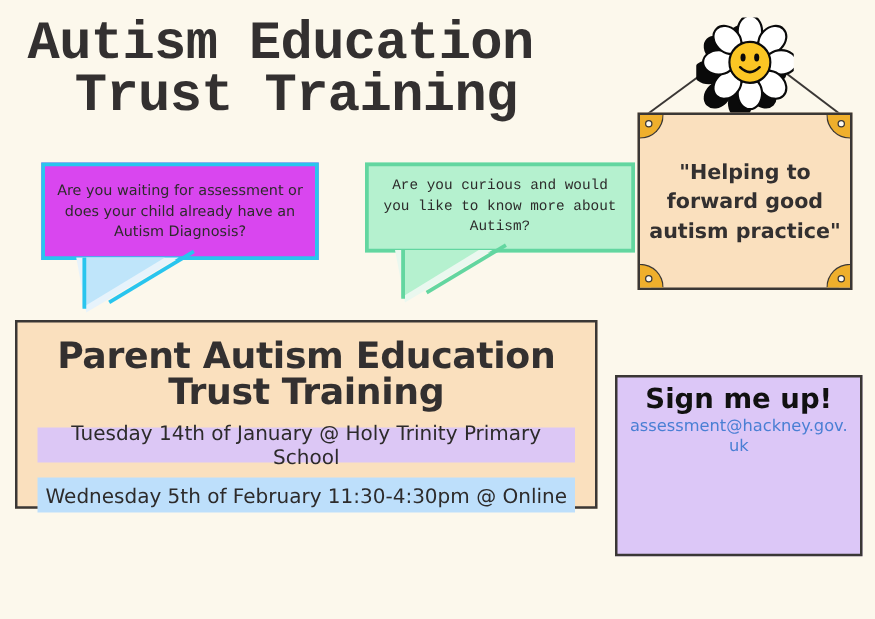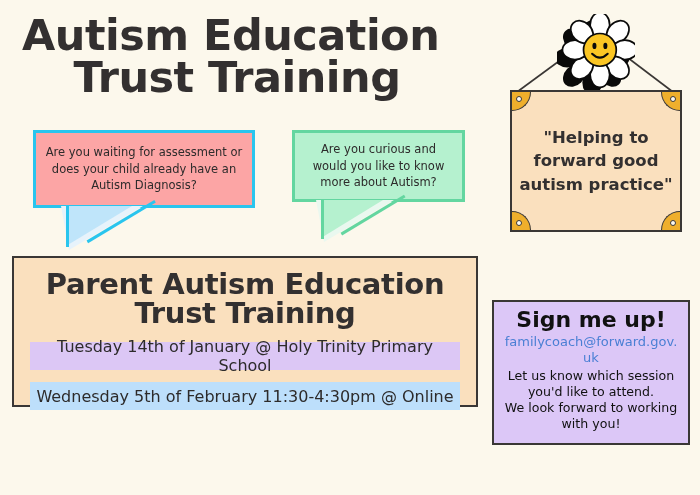--- a/index.html
+++ b/index.html
@@ -19,20 +19,21 @@
   #poster-title {
     position: absolute;
     left: 22px;
     top: 14px;
     width: 470px;
     color: #333030;
     font-weight: bold;
     font-size: 43px;
     line-height: 0.98;
     letter-spacing: -0.5px;
+    font-family: Liberation Mono, monospace;
   }
   #poster-title .tline {
     display: block;
   }
   #poster-title .tline2 {
     text-align: center;
     padding-right: 40px;
   }
 
   
@@ -54,21 +55,21 @@
     padding: 7px 9px 7px 9px;
   }
 
   #bubble-assessment {
     left: 33px;
     top: 130px;
     width: 222px;
   }
   #bubble-assessment .bubble-body {
     height: 78px;
-    background: #fca5a5;
+    background: #d946ef;
     border-color: #29c5ee;
   }
   #bubble-assessment .tail-shadow {
     position: absolute;
     left: 28px;
     top: 76px;
     width: 0; height: 0;
     border-left: 8px solid transparent;
     border-top: 44px solid #e7f3fb;
     border-right: 74px solid transparent;
@@ -97,21 +98,22 @@
     width: 79px;
     height: 3px;
     background: #29c5ee;
     transform-origin: 0 0;
     transform: rotate(-31deg) translate(0, 38px);
   }
 
   #bubble-curious {
     left: 292px;
     top: 130px;
-    width: 173px;
+    width: 216px;
+    font-family: Liberation Mono, monospace;
   }
   #bubble-curious .bubble-body {
     height: 72px;
     background: #b5f1cf;
     border-color: #63d6a0;
   }
   #bubble-curious .tail-shadow {
     position: absolute;
     left: 24px;
     top: 70px;
@@ -380,20 +382,14 @@
     <span class="hline">Trust Training</span>
   </div>
   <div id="session-list">
     <div class="session-row lavender">Tuesday 14th of January @ Holy Trinity Primary School</div>
     <div class="session-row skyblue">Wednesday 5th of February 11:30-4:30pm @ Online</div>
   </div>
 </div>
 
 <div id="signup-panel">
   <div id="signup-heading">Sign me up!</div>
-  <div id="signup-email">familycoach@forward.gov.uk</div>
-  <div id="signup-body">
-    <div>Let us know which session</div>
-    <div>you'd like to attend.</div>
-    <div>We look forward to working</div>
-    <div>with you!</div>
-  </div>
+  <div id="signup-email">assessment@hackney.gov.uk</div>
 </div>
 
 </body></html>

